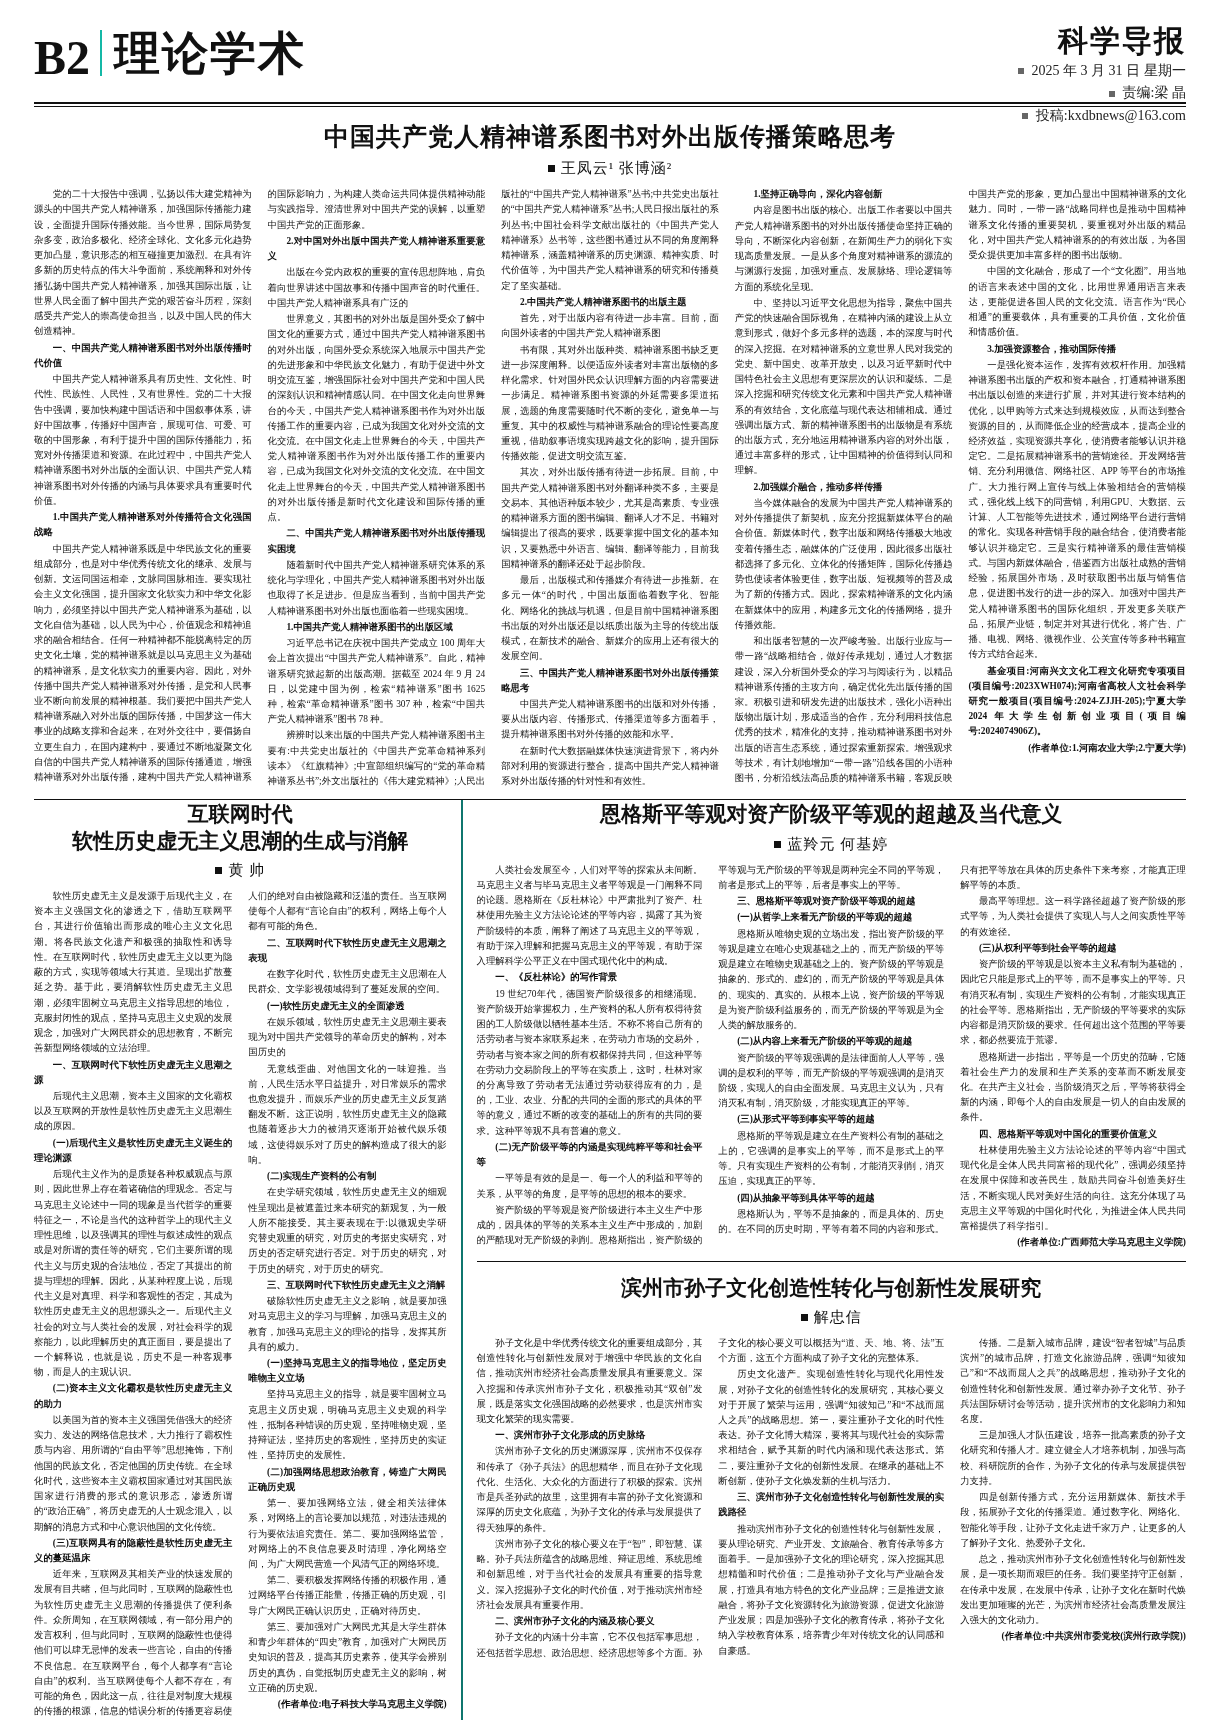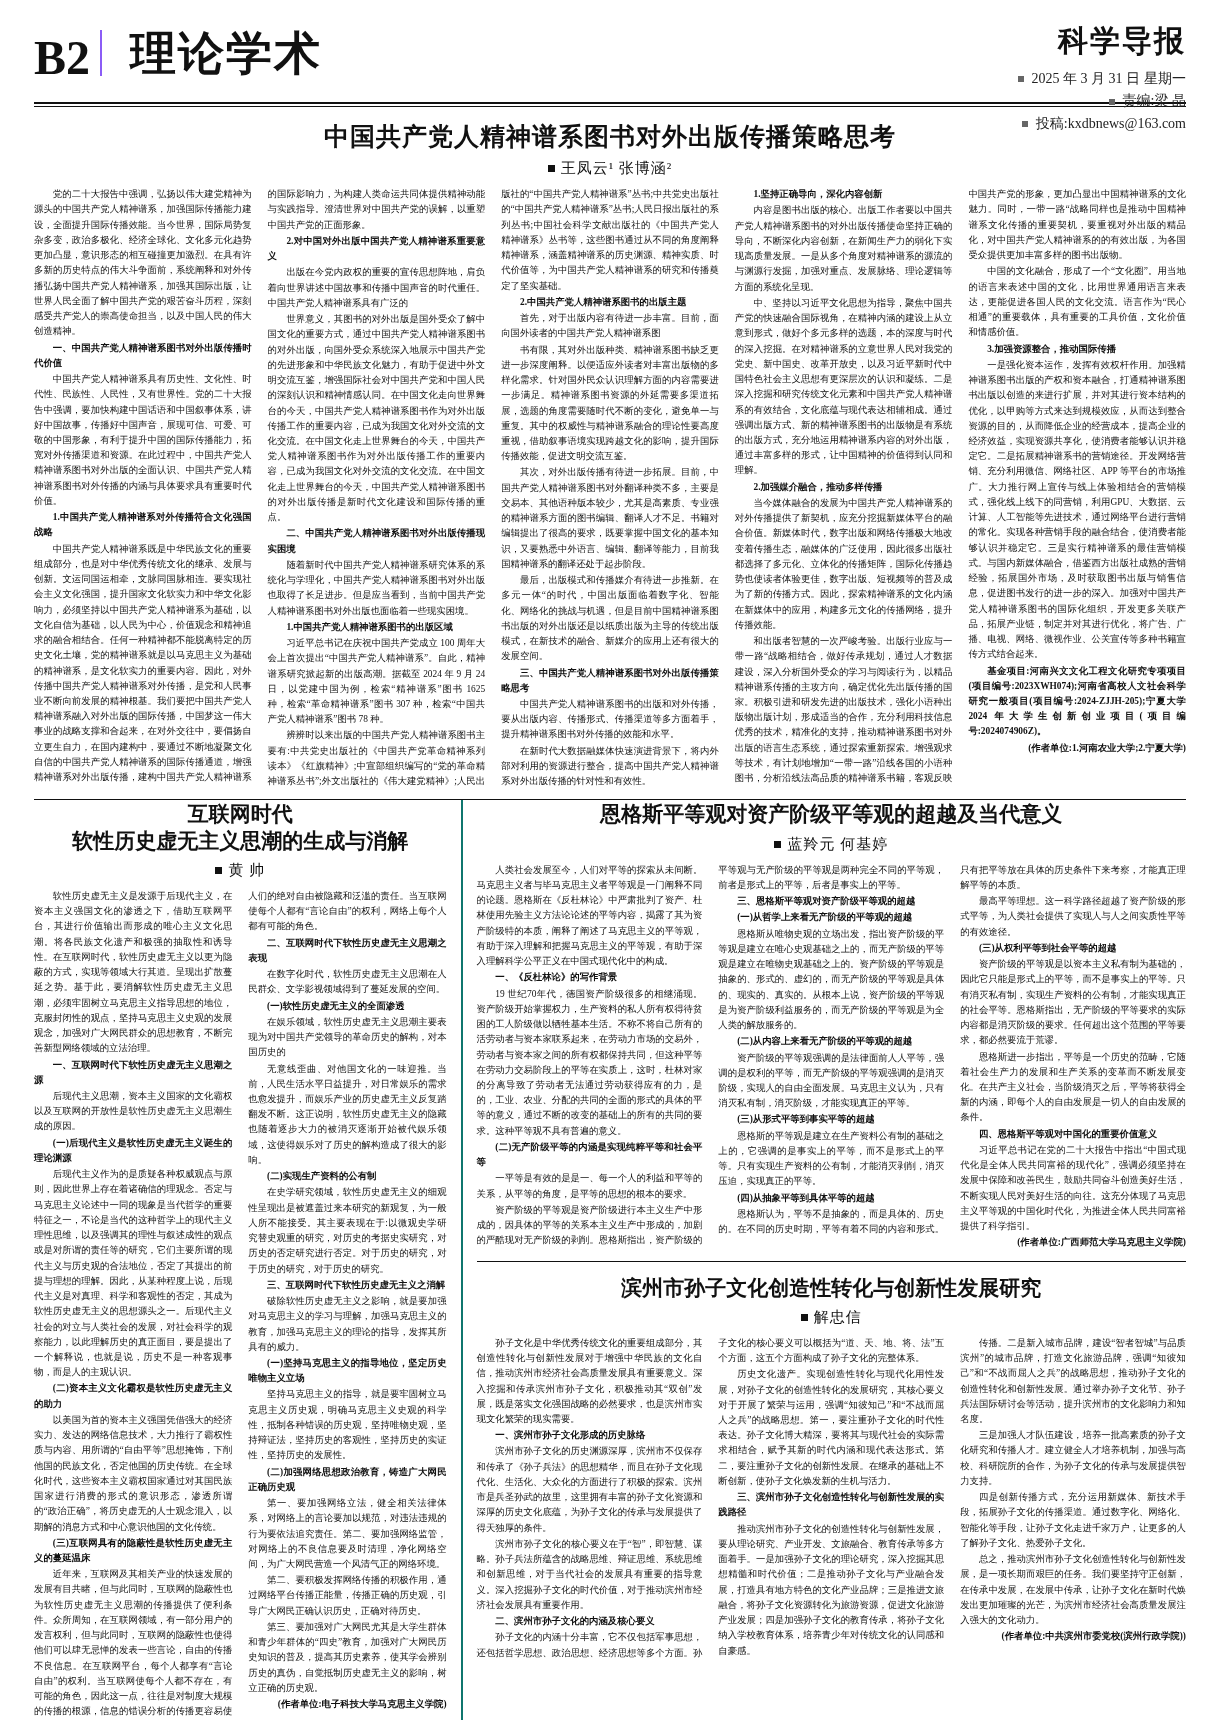--- a/index.html
+++ b/index.html
@@ -39,22 +39,22 @@
   .folio {
     font-family: "Liberation Serif", serif;
     font-size: 48px;
     font-weight: bold;
     letter-spacing: 0px;
     margin-right: 10px;
     line-height: 1;
     padding-top: 10px;
   }
   .section-title-box {
-    border-left: 2px solid #8b5cf6;
-    padding-left: 28px;
+    border-left: 2px solid #14b8a6;
+    padding-left: 12px;
     display: flex;
     align-items: center;
   }
   .section-title {
     font-family: "DejaVu Serif", serif;
     font-weight: bold;
     font-size: 46px;
     letter-spacing: 2px;
     line-height: 1;
   }
@@ -65,21 +65,21 @@
     padding-top: 2px;
     min-width: 260px;
   }
   .paper-name {
     font-family: "DejaVu Serif", serif;
     font-size: 30px;
     font-weight: bold;
     letter-spacing: 2px;
     text-align: right;
     line-height: 1;
-    margin-bottom: 12px;
+    margin-bottom: 4px;
   }
   .meta-line {
     display: flex;
     justify-content: flex-end;
     align-items: center;
     font-size: 14px;
     color: #222;
     gap: 4px;
   }
   .sq {
@@ -348,21 +348,21 @@
           <p class="sub2">(三)从形式平等到事实平等的超越</p>
           <p>恩格斯的平等观是建立在生产资料公有制的基础之上的，它强调的是事实上的平等，而不是形式上的平等。只有实现生产资料的公有制，才能消灭剥削，消灭压迫，实现真正的平等。</p>
           <p class="sub2">(四)从抽象平等到具体平等的超越</p>
           <p>恩格斯认为，平等不是抽象的，而是具体的、历史的。在不同的历史时期，平等有着不同的内容和形式。只有把平等放在具体的历史条件下来考察，才能真正理解平等的本质。</p>
 
           <p>最高平等理想。这一科学路径超越了资产阶级的形式平等，为人类社会提供了实现人与人之间实质性平等的有效途径。</p>
           <p class="sub2">(三)从权利平等到社会平等的超越</p>
           <p>资产阶级的平等观是以资本主义私有制为基础的，因此它只能是形式上的平等，而不是事实上的平等。只有消灭私有制，实现生产资料的公有制，才能实现真正的社会平等。恩格斯指出，无产阶级的平等要求的实际内容都是消灭阶级的要求。任何超出这个范围的平等要求，都必然要流于荒谬。</p>
           <p>恩格斯进一步指出，平等是一个历史的范畴，它随着社会生产力的发展和生产关系的变革而不断发展变化。在共产主义社会，当阶级消灭之后，平等将获得全新的内涵，即每个人的自由发展是一切人的自由发展的条件。</p>
           <p class="sub">四、恩格斯平等观对中国化的重要价值意义</p>
-          <p>习近平总书记在党的二十大报告中指出“中国式现代化是全体人民共同富裕的现代化”，强调必须坚持在发展中保障和改善民生，鼓励共同奋斗创造美好生活，不断实现人民对美好生活的向往。这充分体现了马克思主义平等观的中国化时代化，为推进全体人民共同富裕提供了科学指引。</p>
+          <p>杜林使用先验主义方法论论述的平等内容“中国式现代化是全体人民共同富裕的现代化”，强调必须坚持在发展中保障和改善民生，鼓励共同奋斗创造美好生活，不断实现人民对美好生活的向往。这充分体现了马克思主义平等观的中国化时代化，为推进全体人民共同富裕提供了科学指引。</p>
           <p class="credit">(作者单位:广西师范大学马克思主义学院)</p>
         </div>
         <hr class="bottom-sep">
       </div>
 
       <div style="padding-top:12px;">
         <div class="headline h2-main">滨州市孙子文化创造性转化与创新性发展研究</div>
         <div class="byline">
           <span class="sqm"></span><span>解忠信</span>
         </div>

